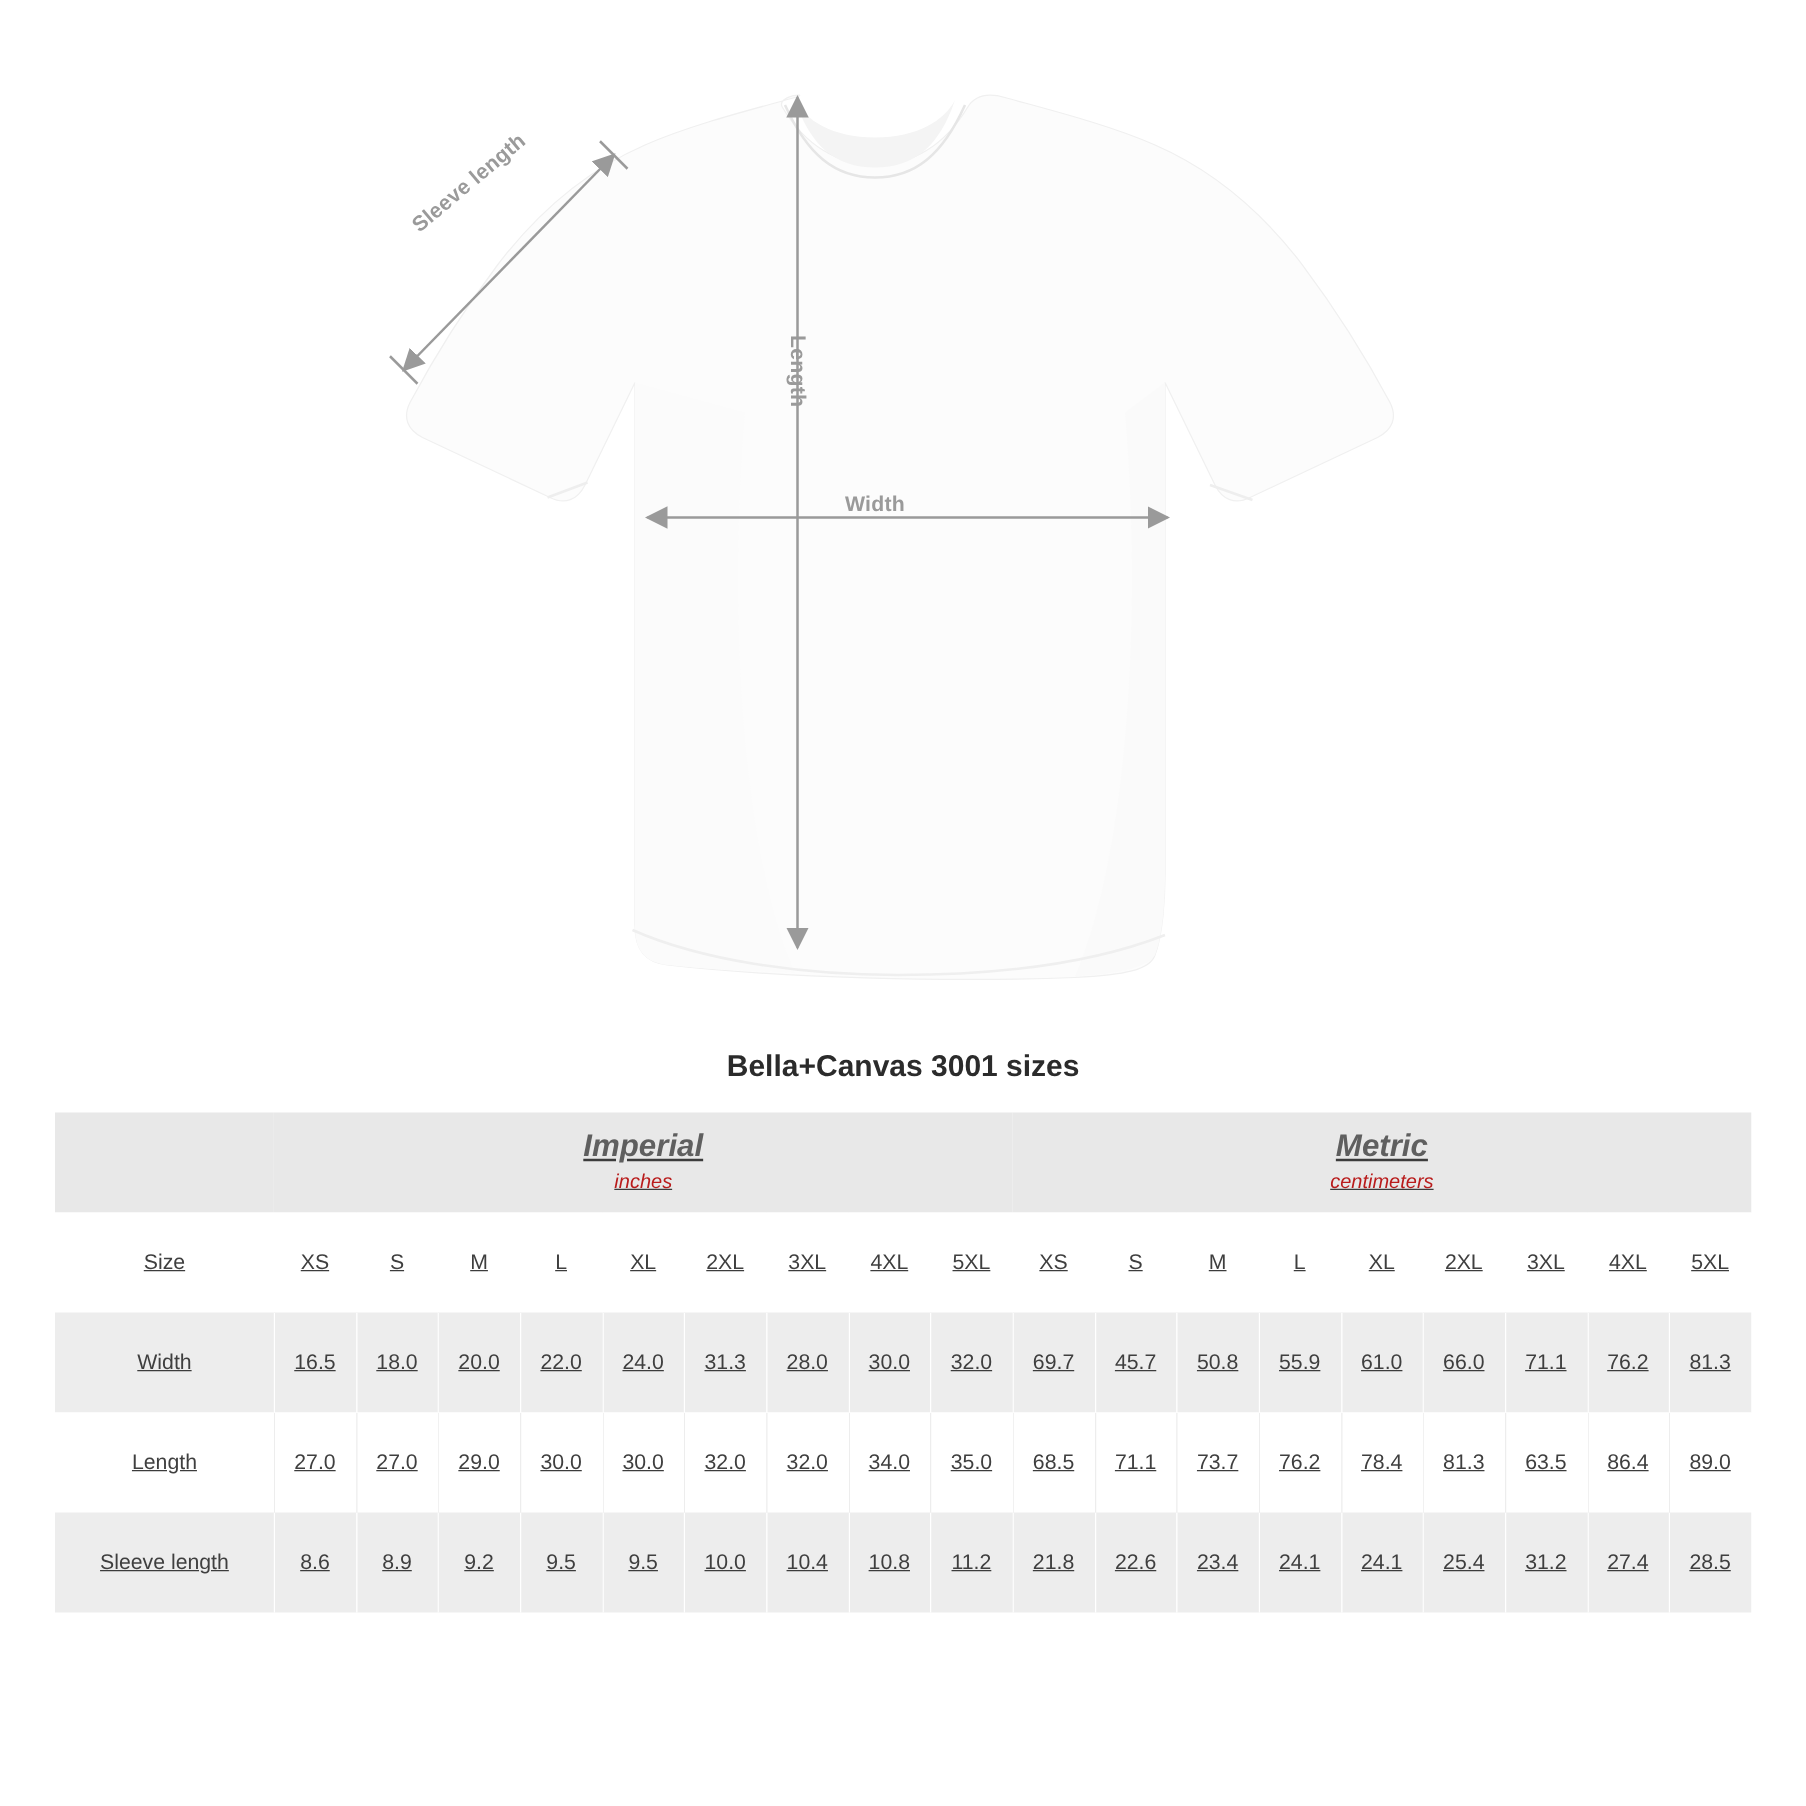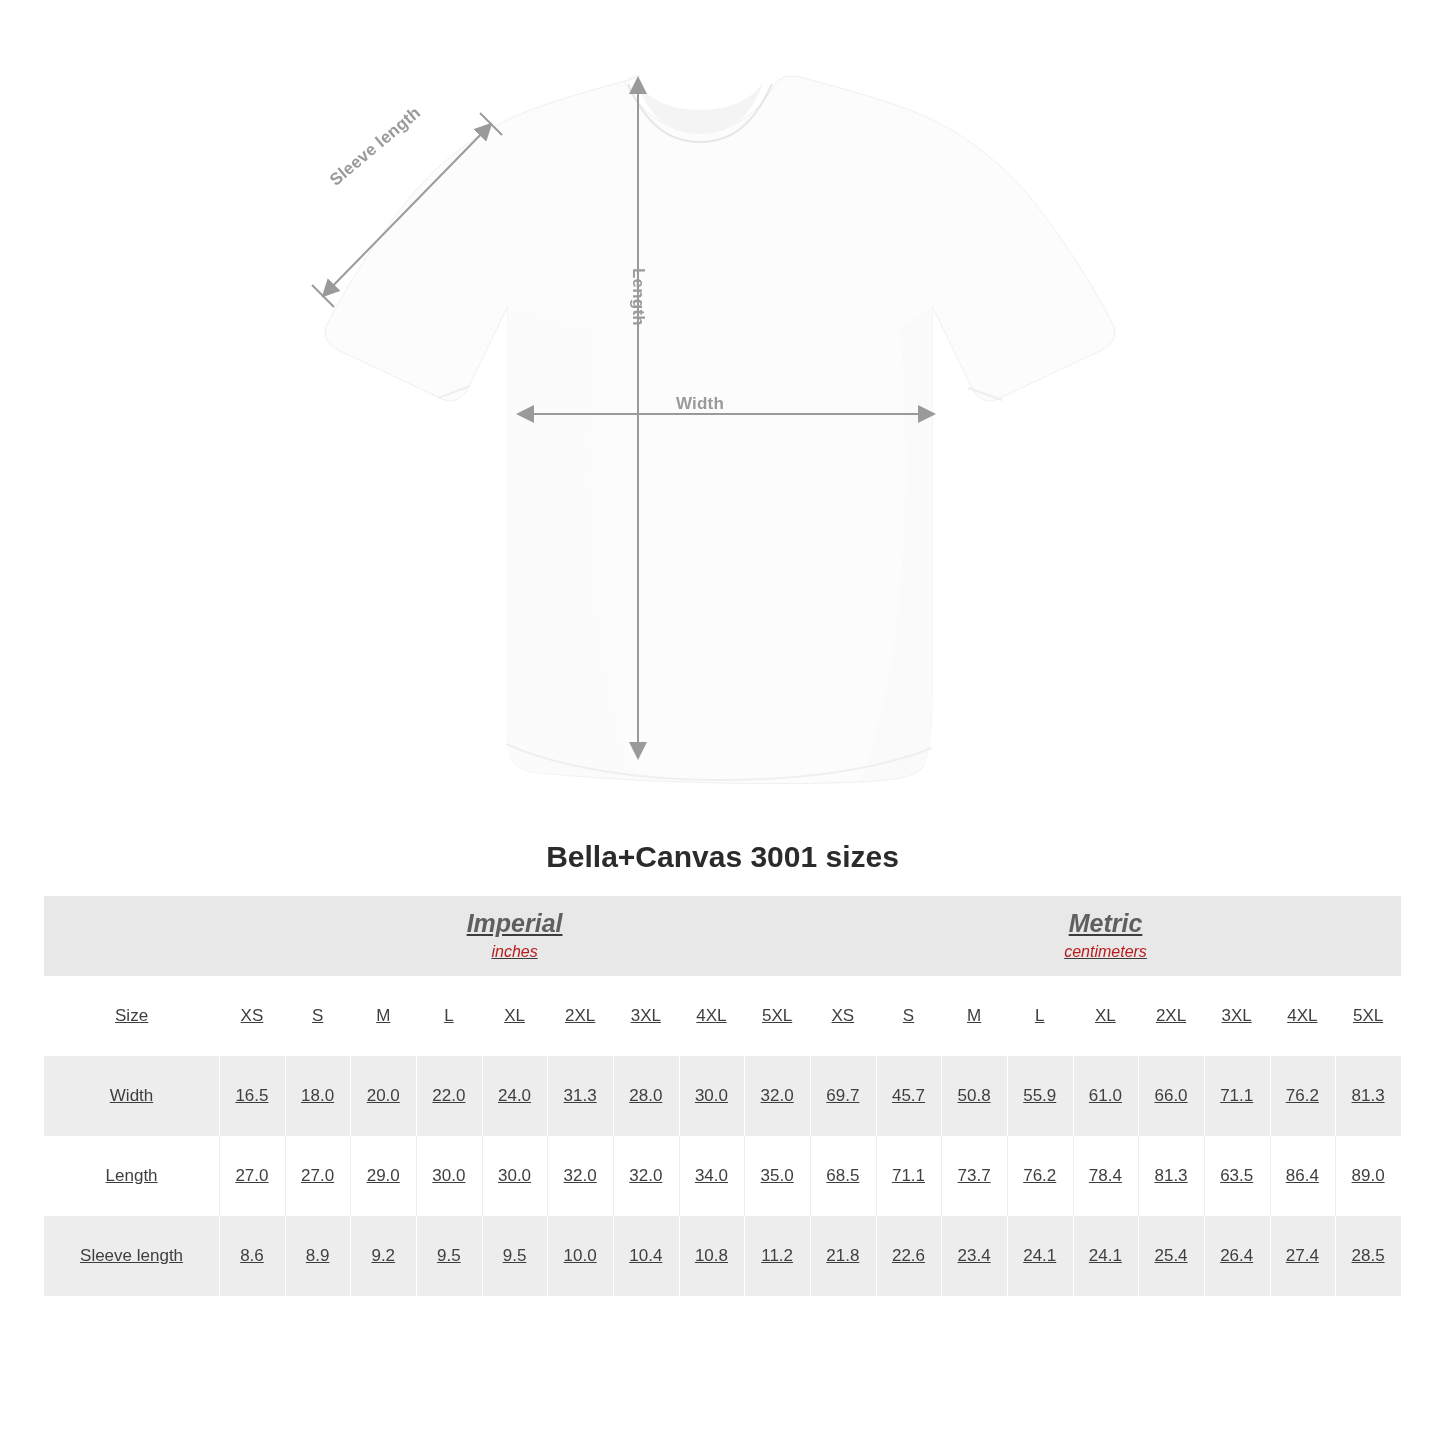--- a/index.html
+++ b/index.html
@@ -55,21 +55,21 @@
     left: 676px;
     top: 394px;
   }
 
   
   .title-block {
     text-align: center;
     margin-top: 10px;
   }
   .chart-title {
-    font-size: 30px;
+    font-size: 24px;
     font-weight: bold;
     color: #2b2b2b;
     margin: 0;
   }
   .chart-note {
     font-size: 17px;
     font-style: italic;
     color: #6f6f6f;
     margin-top: 16px;
   }
@@ -309,21 +309,21 @@
           <td class="col-sep">10.0</td>
           <td class="col-sep">10.4</td>
           <td class="col-sep">10.8</td>
           <td class="col-sep">11.2</td>
           <td class="col-sep">21.8</td>
           <td class="col-sep">22.6</td>
           <td class="col-sep">23.4</td>
           <td class="col-sep">24.1</td>
           <td class="col-sep">24.1</td>
           <td class="col-sep">25.4</td>
-          <td class="col-sep">26.4</td>
+          <td class="col-sep">31.2</td>
           <td class="col-sep">27.4</td>
           <td class="col-sep">28.5</td>
         </tr>
       </tbody>
     </table>
   </div>
 
 </div>
 
 </body></html>

